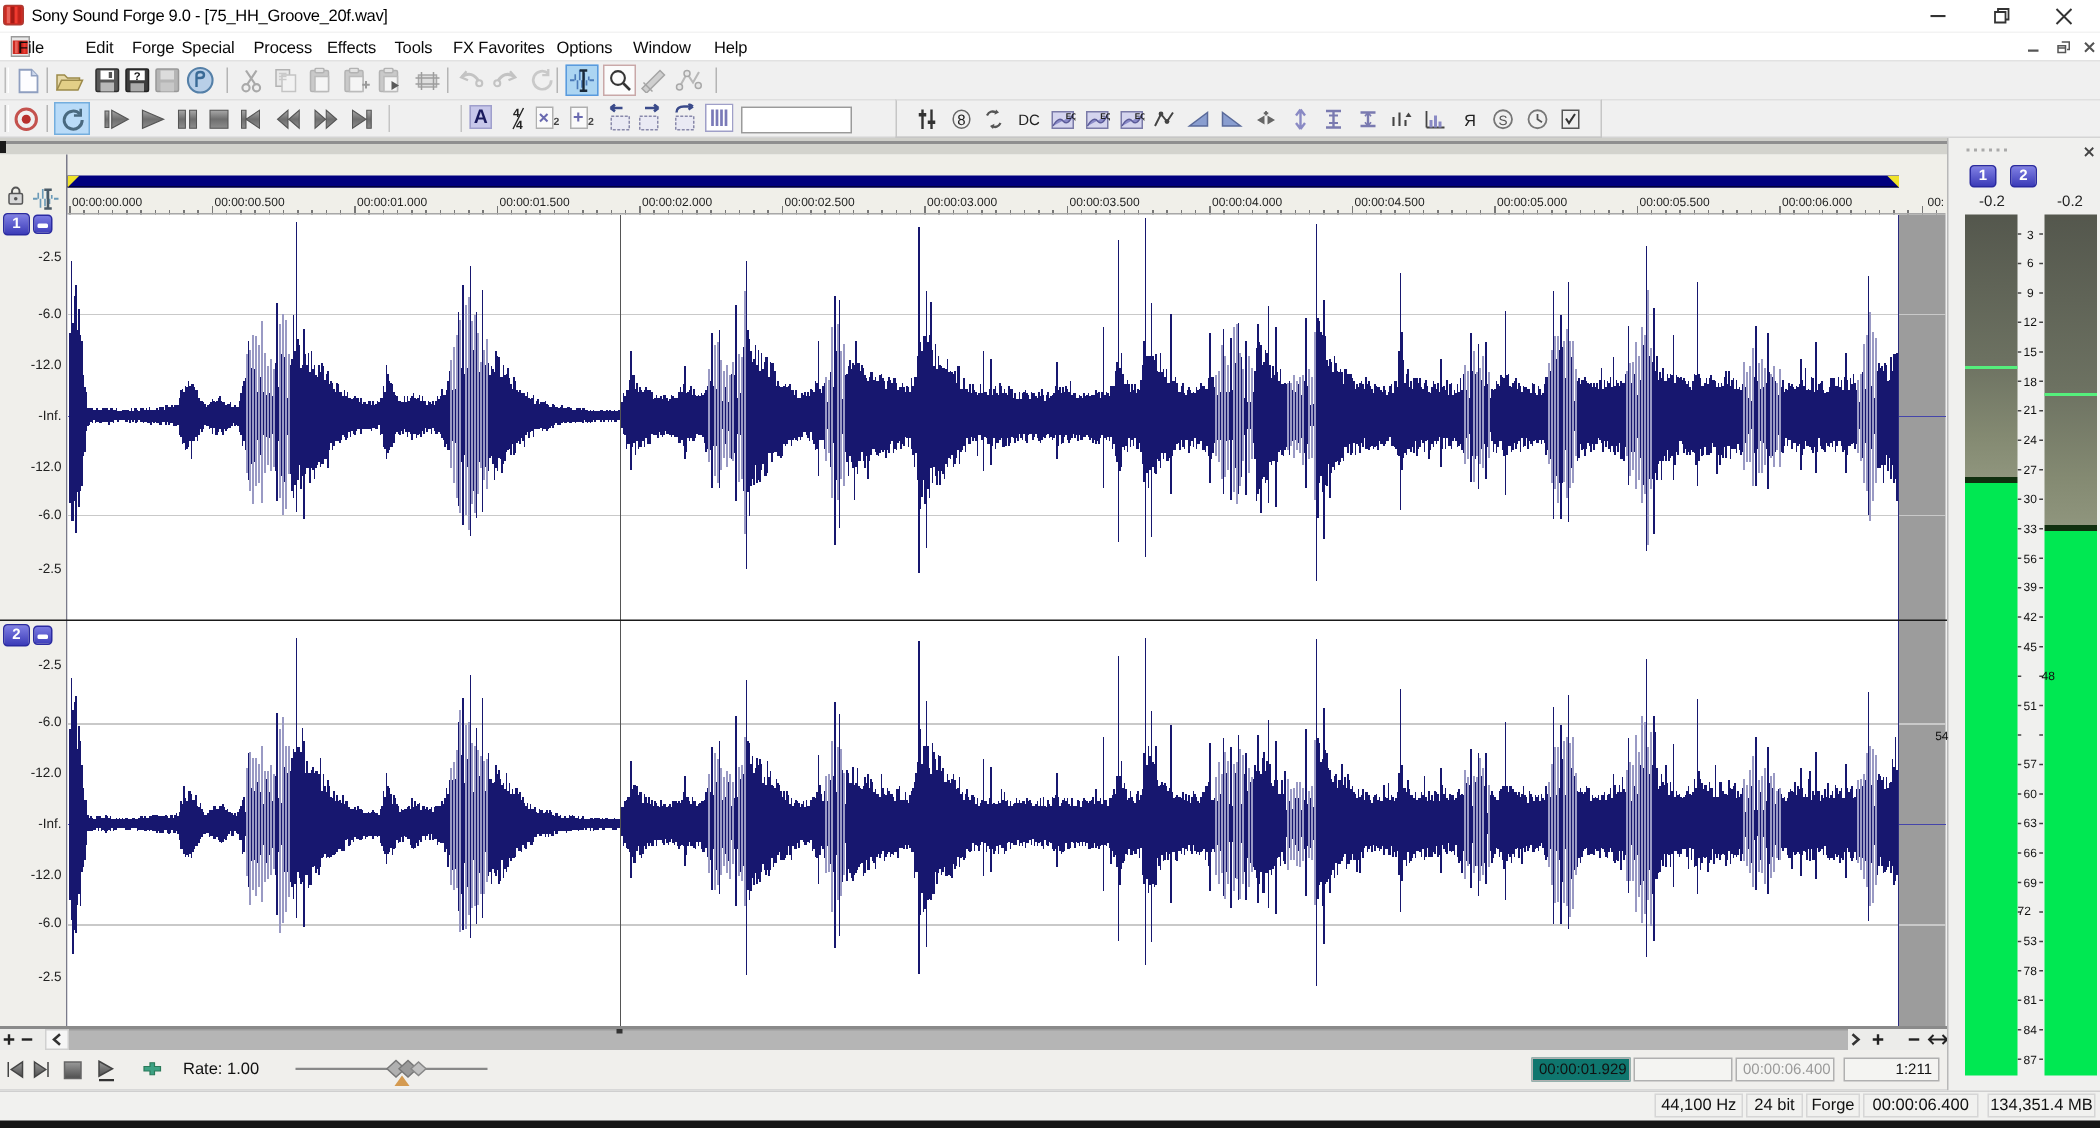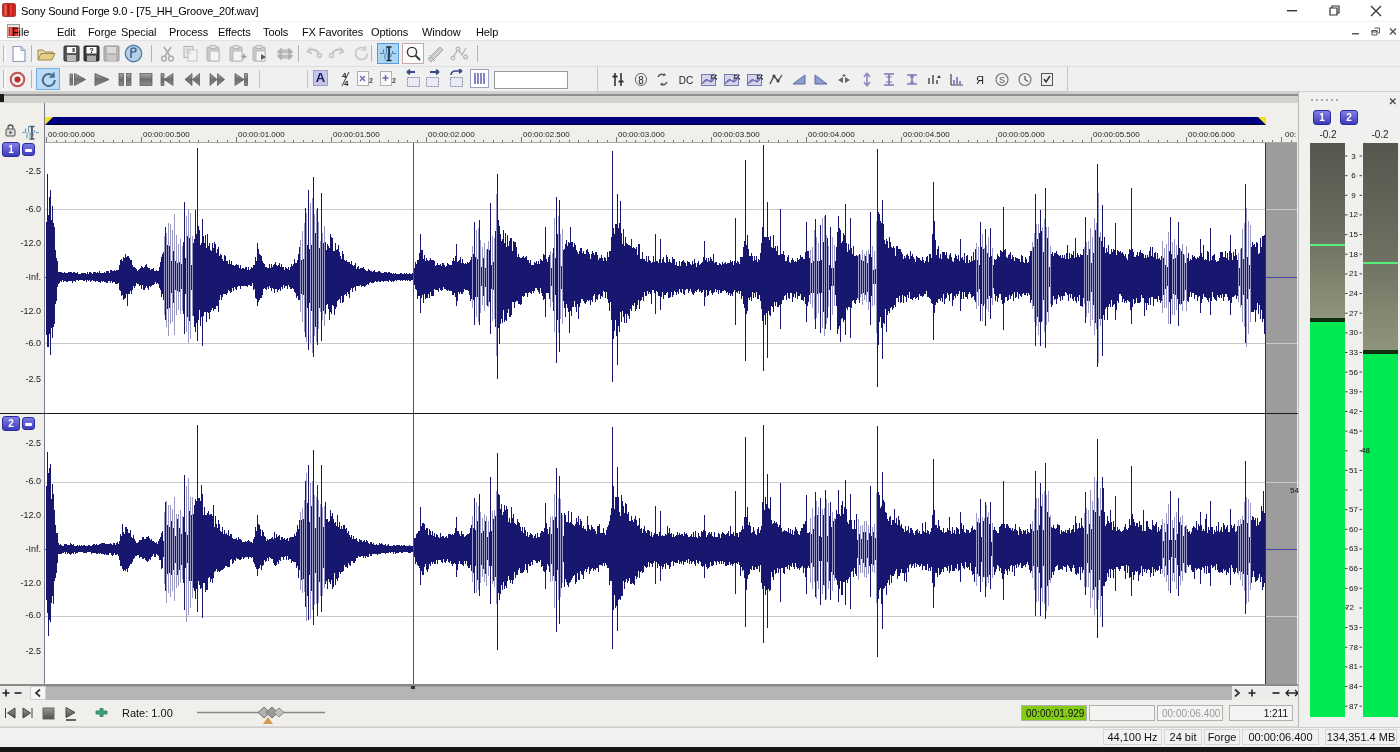--- a/index.html
+++ b/index.html
@@ -414,21 +414,21 @@
     <path d="M92 6 h4 v-2.5 h3 v2.5 h4 v3 h-4 v2.5 h-3 v-2.5 h-4 z" fill="#3da183" stroke="#2a7a5a" stroke-width="0.8"></path>
   </svg>
 <div class="ab" style="left:122px;top:707px;font-size:11px;color:#111">Rate: 1.00</div>
 <svg class="ab" style="left:195px;top:703px" width="135" height="22">
     <path d="M2 9.5 H130" stroke="#888" stroke-width="1.5"></path>
     <path d="M63 9.5 l6 -5.5 6 5.5 -6 5.5 z" fill="#b0b0b0" stroke="#777"></path>
     <path d="M71 9.5 l6 -5.5 6 5.5 -6 5.5 z" fill="#9a9a9a" stroke="#777"></path>
     <path d="M79 9.5 l5 -4.5 5 4.5 -5 4.5 z" fill="#c0c0c0" stroke="#888"></path>
     <path d="M73 14 l5 7 h-10 z" fill="#d49a50"></path>
   </svg>
-<div class="ab" style="left:1021px;top:705px;width:66px;height:16px;background:#84cc16;border:1px solid #b0b0b0;">
+<div class="ab" style="left:1021px;top:705px;width:66px;height:16px;background:#0f766e;border:1px solid #b0b0b0;">
     <div style="padding:2px 4px;font-size:10px;color:#111;text-align:left">00:00:01.929</div>
   </div>
 <div class="ab" style="left:1089px;top:705px;width:66px;height:16px;background:#f4f4f2;border:1px solid #b0b0b0;"></div>
 <div class="ab" style="left:1157px;top:705px;width:66px;height:16px;background:#f4f4f2;border:1px solid #b0b0b0;">
     <div style="padding:2px 4px;font-size:10px;color:#999;text-align:left">00:00:06.400</div>
   </div>
 <div class="ab" style="left:1229px;top:705px;width:64px;height:16px;background:#f4f4f2;border:1px solid #b0b0b0;">
     <div style="padding:2px 4px;font-size:10px;color:#111;text-align:right">1:211</div>
   </div>
 <div class="ab" style="left:1298px;top:92px;width:102px;height:635px;background:#f0f0ee;border-left:1px solid #b8b8b8"></div>

